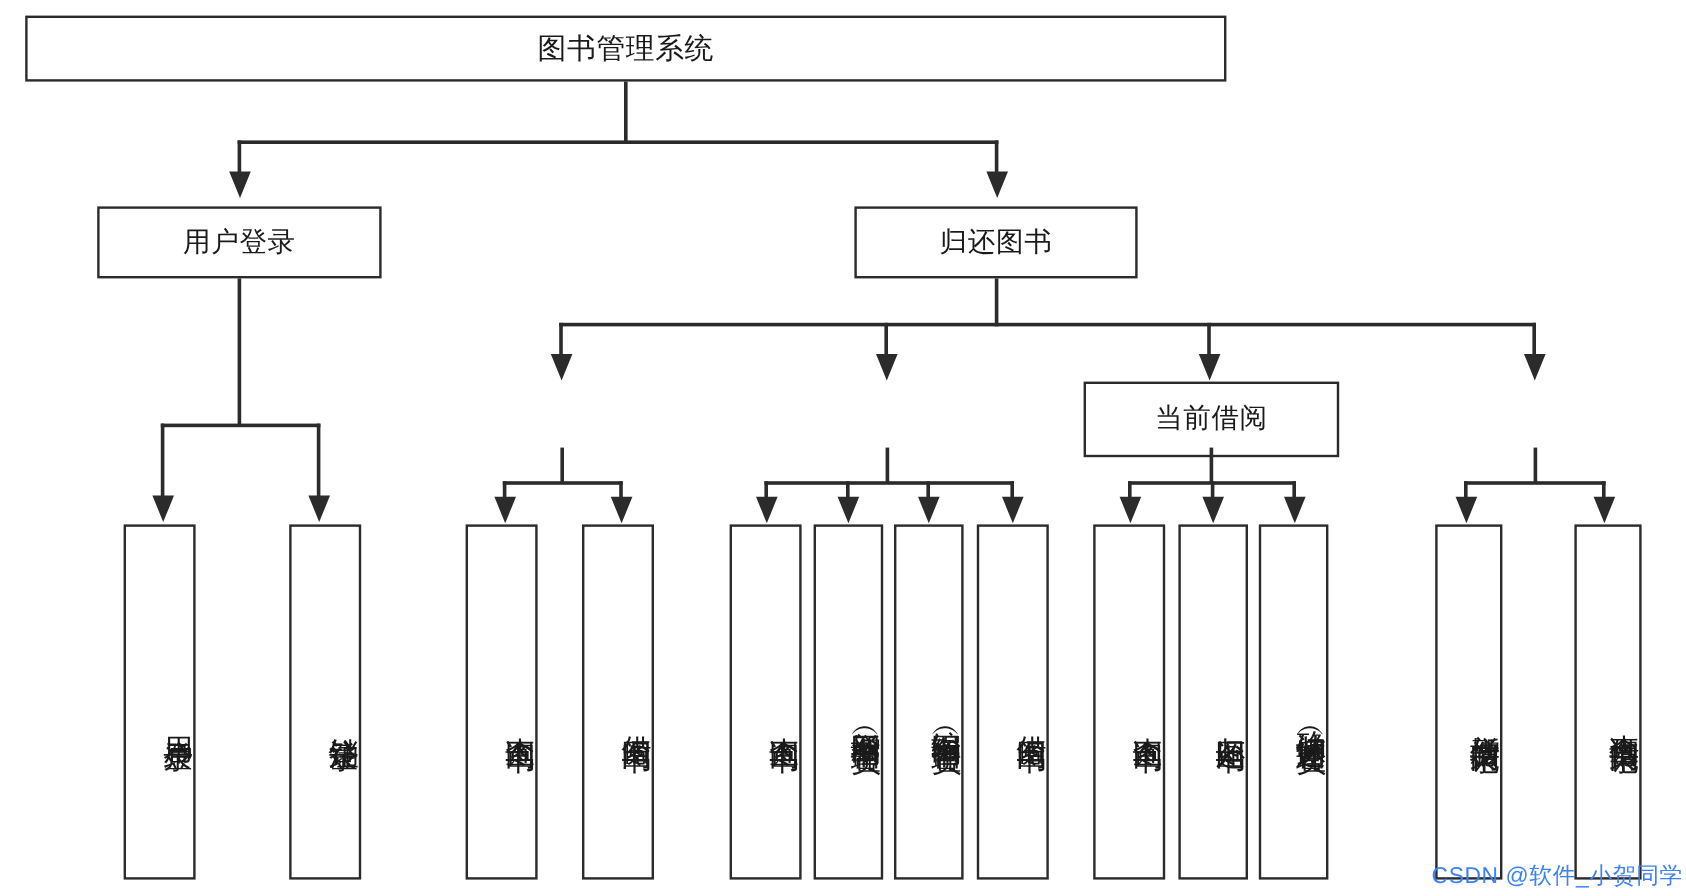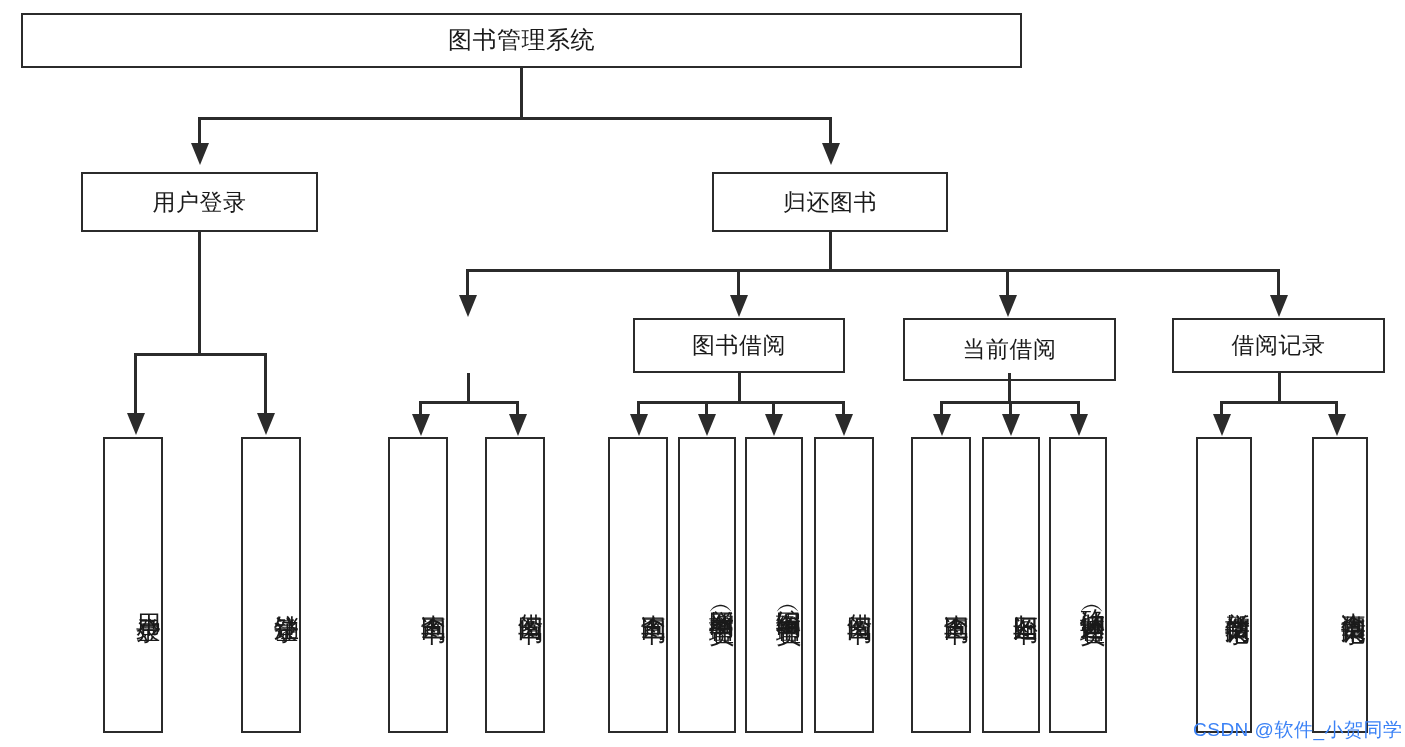--- a/index.html
+++ b/index.html
@@ -112,28 +112,22 @@
   <div class="ln h" style="left:466px; top:269px; width:814px; height:3px;"></div>
   <div class="ln v" style="left:466px; top:269px; width:3px; height:28px;"></div>
   <div class="arrow" style="left:459px; top:295px;"></div>
   <div class="ln v" style="left:737px; top:269px; width:3px; height:28px;"></div>
   <div class="arrow" style="left:730px; top:295px;"></div>
   <div class="ln v" style="left:1006px; top:269px; width:3px; height:28px;"></div>
   <div class="arrow" style="left:999px; top:295px;"></div>
   <div class="ln v" style="left:1277px; top:269px; width:3px; height:28px;"></div>
   <div class="arrow" style="left:1270px; top:295px;"></div>
 
-  <div class="node horiz" style="left:633px; top:318px; width:212px; height:55px;">
-    <span>图书借阅</span>
-  </div>
   <div class="node horiz" style="left:903px; top:318px; width:213px; height:63px;">
     <span>当前借阅</span>
-  </div>
-  <div class="node horiz" style="left:1172px; top:318px; width:213px; height:55px;">
-    <span>借阅记录</span>
   </div>
 
   <div class="ln v" style="left:467px; top:373px; width:3px; height:30px;"></div>
   <div class="ln h" style="left:419px; top:401px; width:100px; height:3px;"></div>
   <div class="ln v" style="left:419px; top:401px; width:3px; height:16px;"></div>
   <div class="arrow" style="left:412px; top:414px;"></div>
   <div class="ln v" style="left:516px; top:401px; width:3px; height:16px;"></div>
   <div class="arrow" style="left:509px; top:414px;"></div>
 
   <div class="ln v" style="left:738px; top:373px; width:3px; height:30px;"></div>

